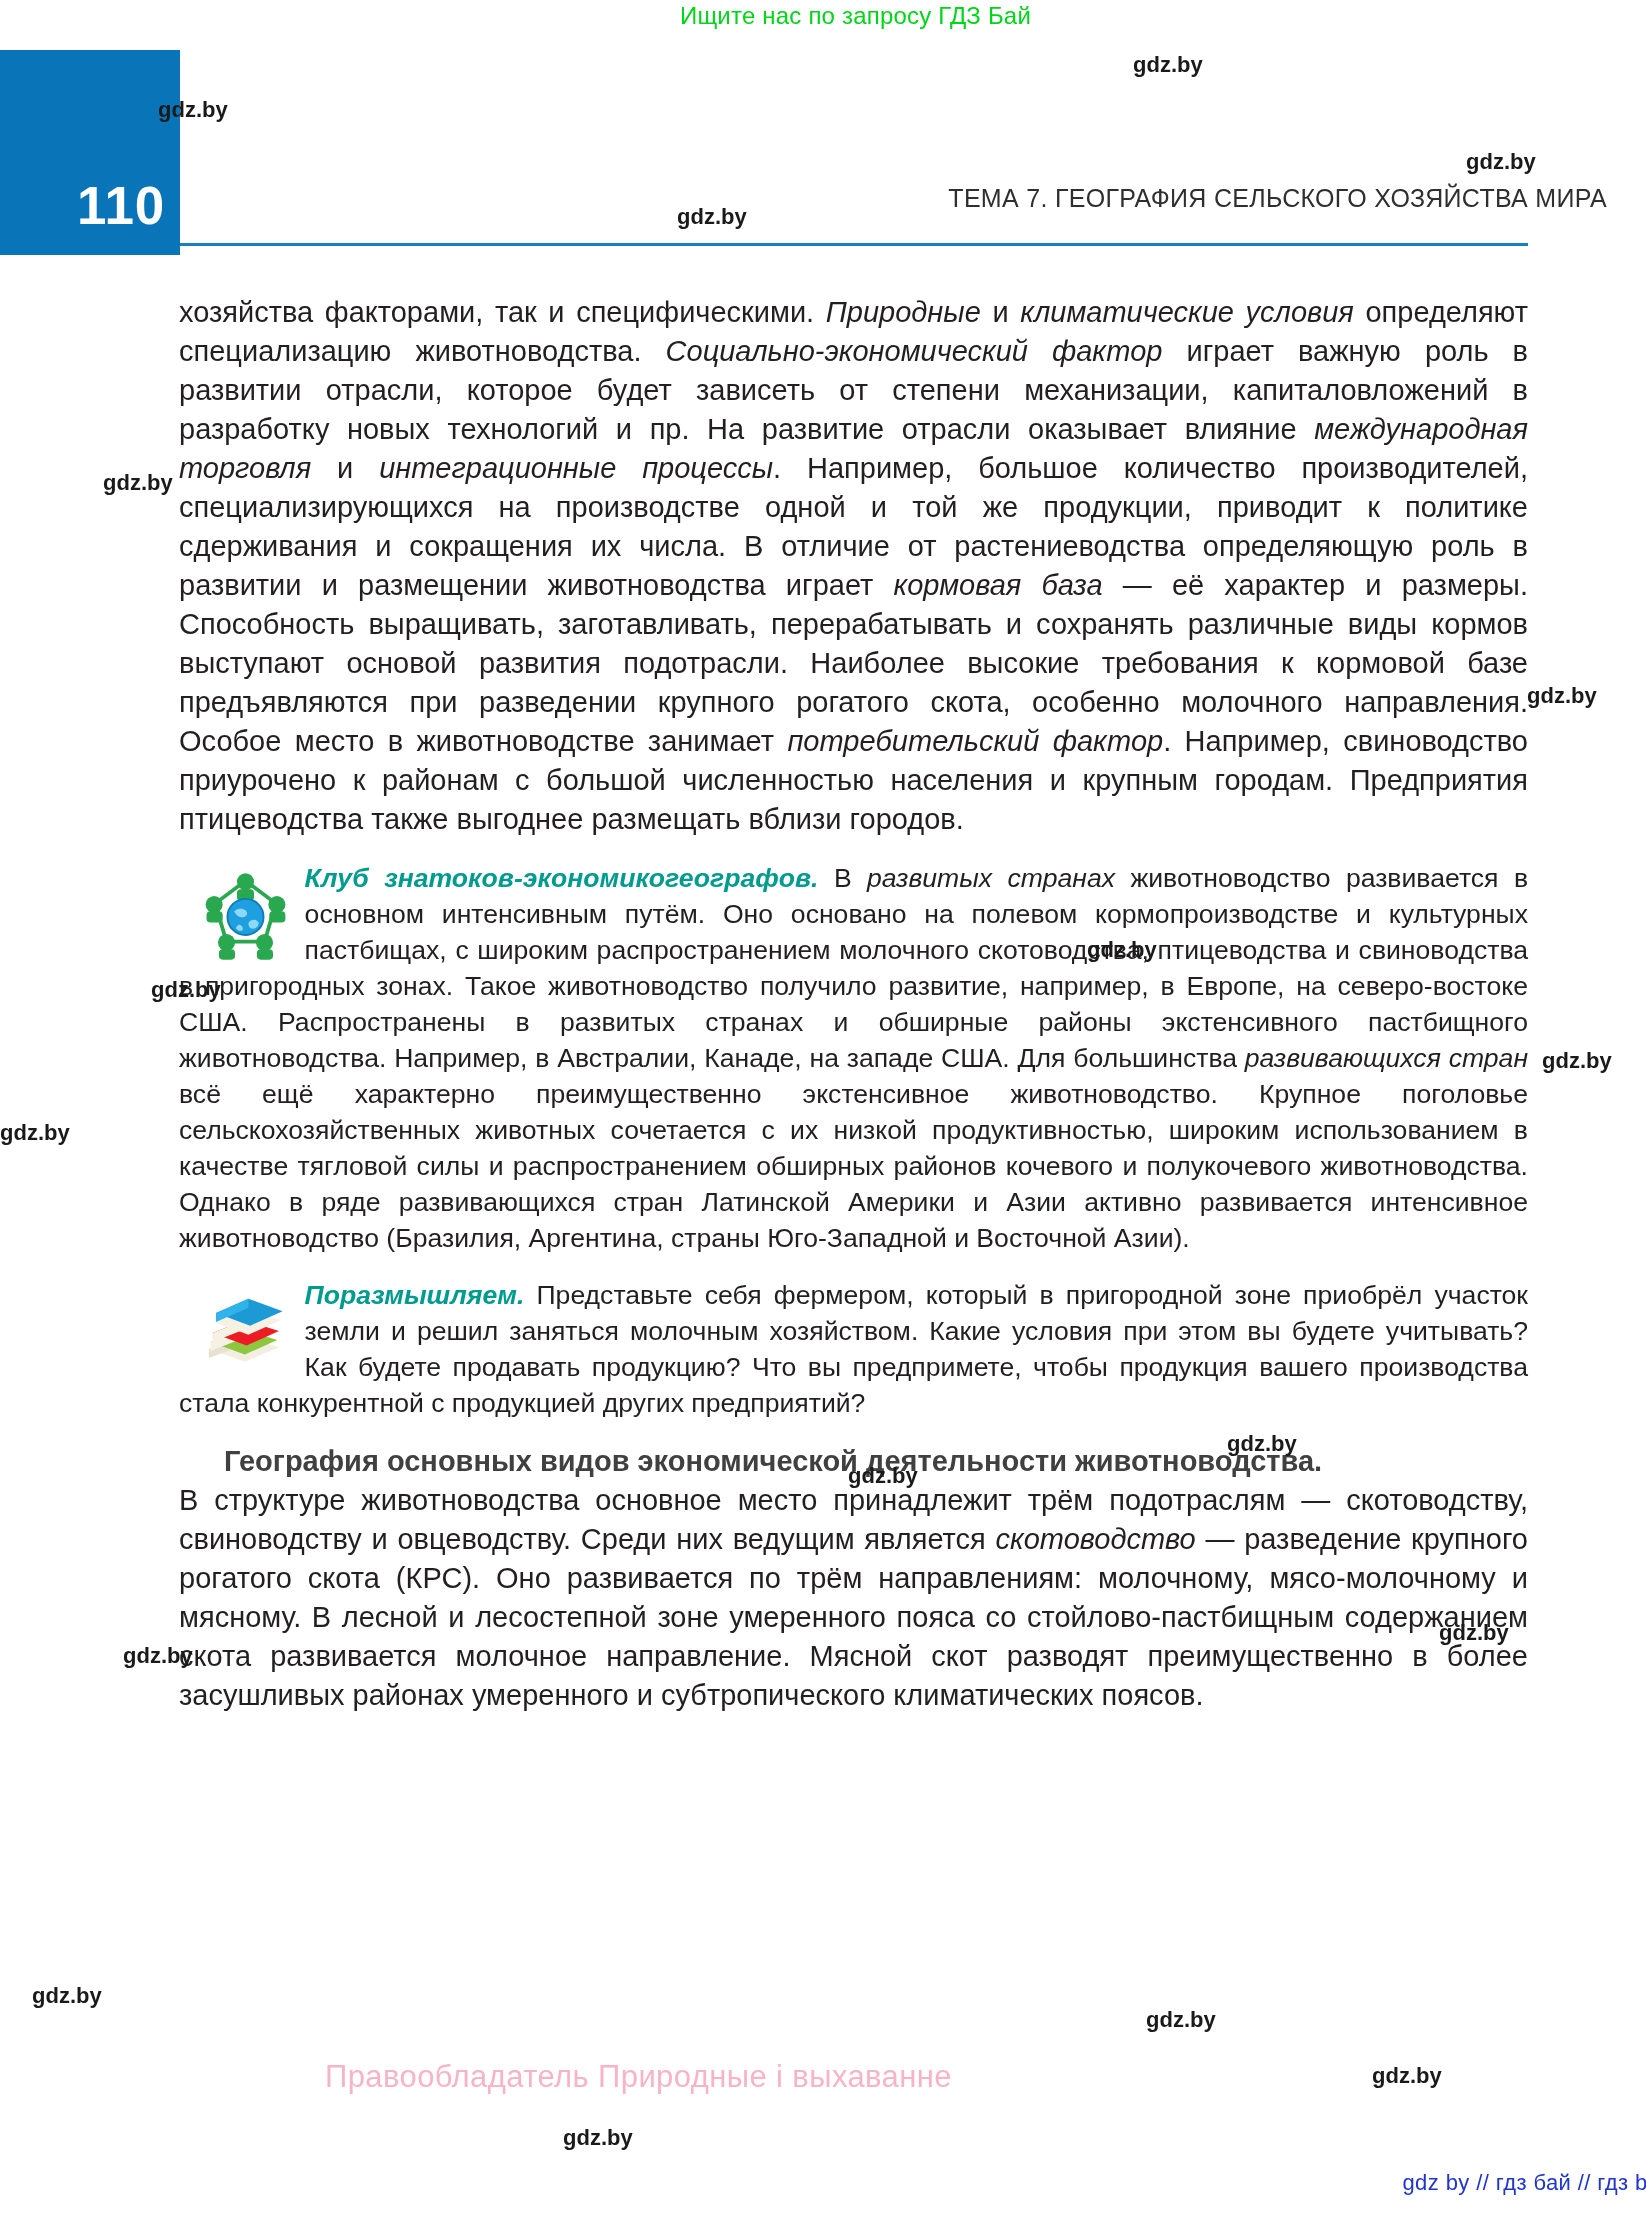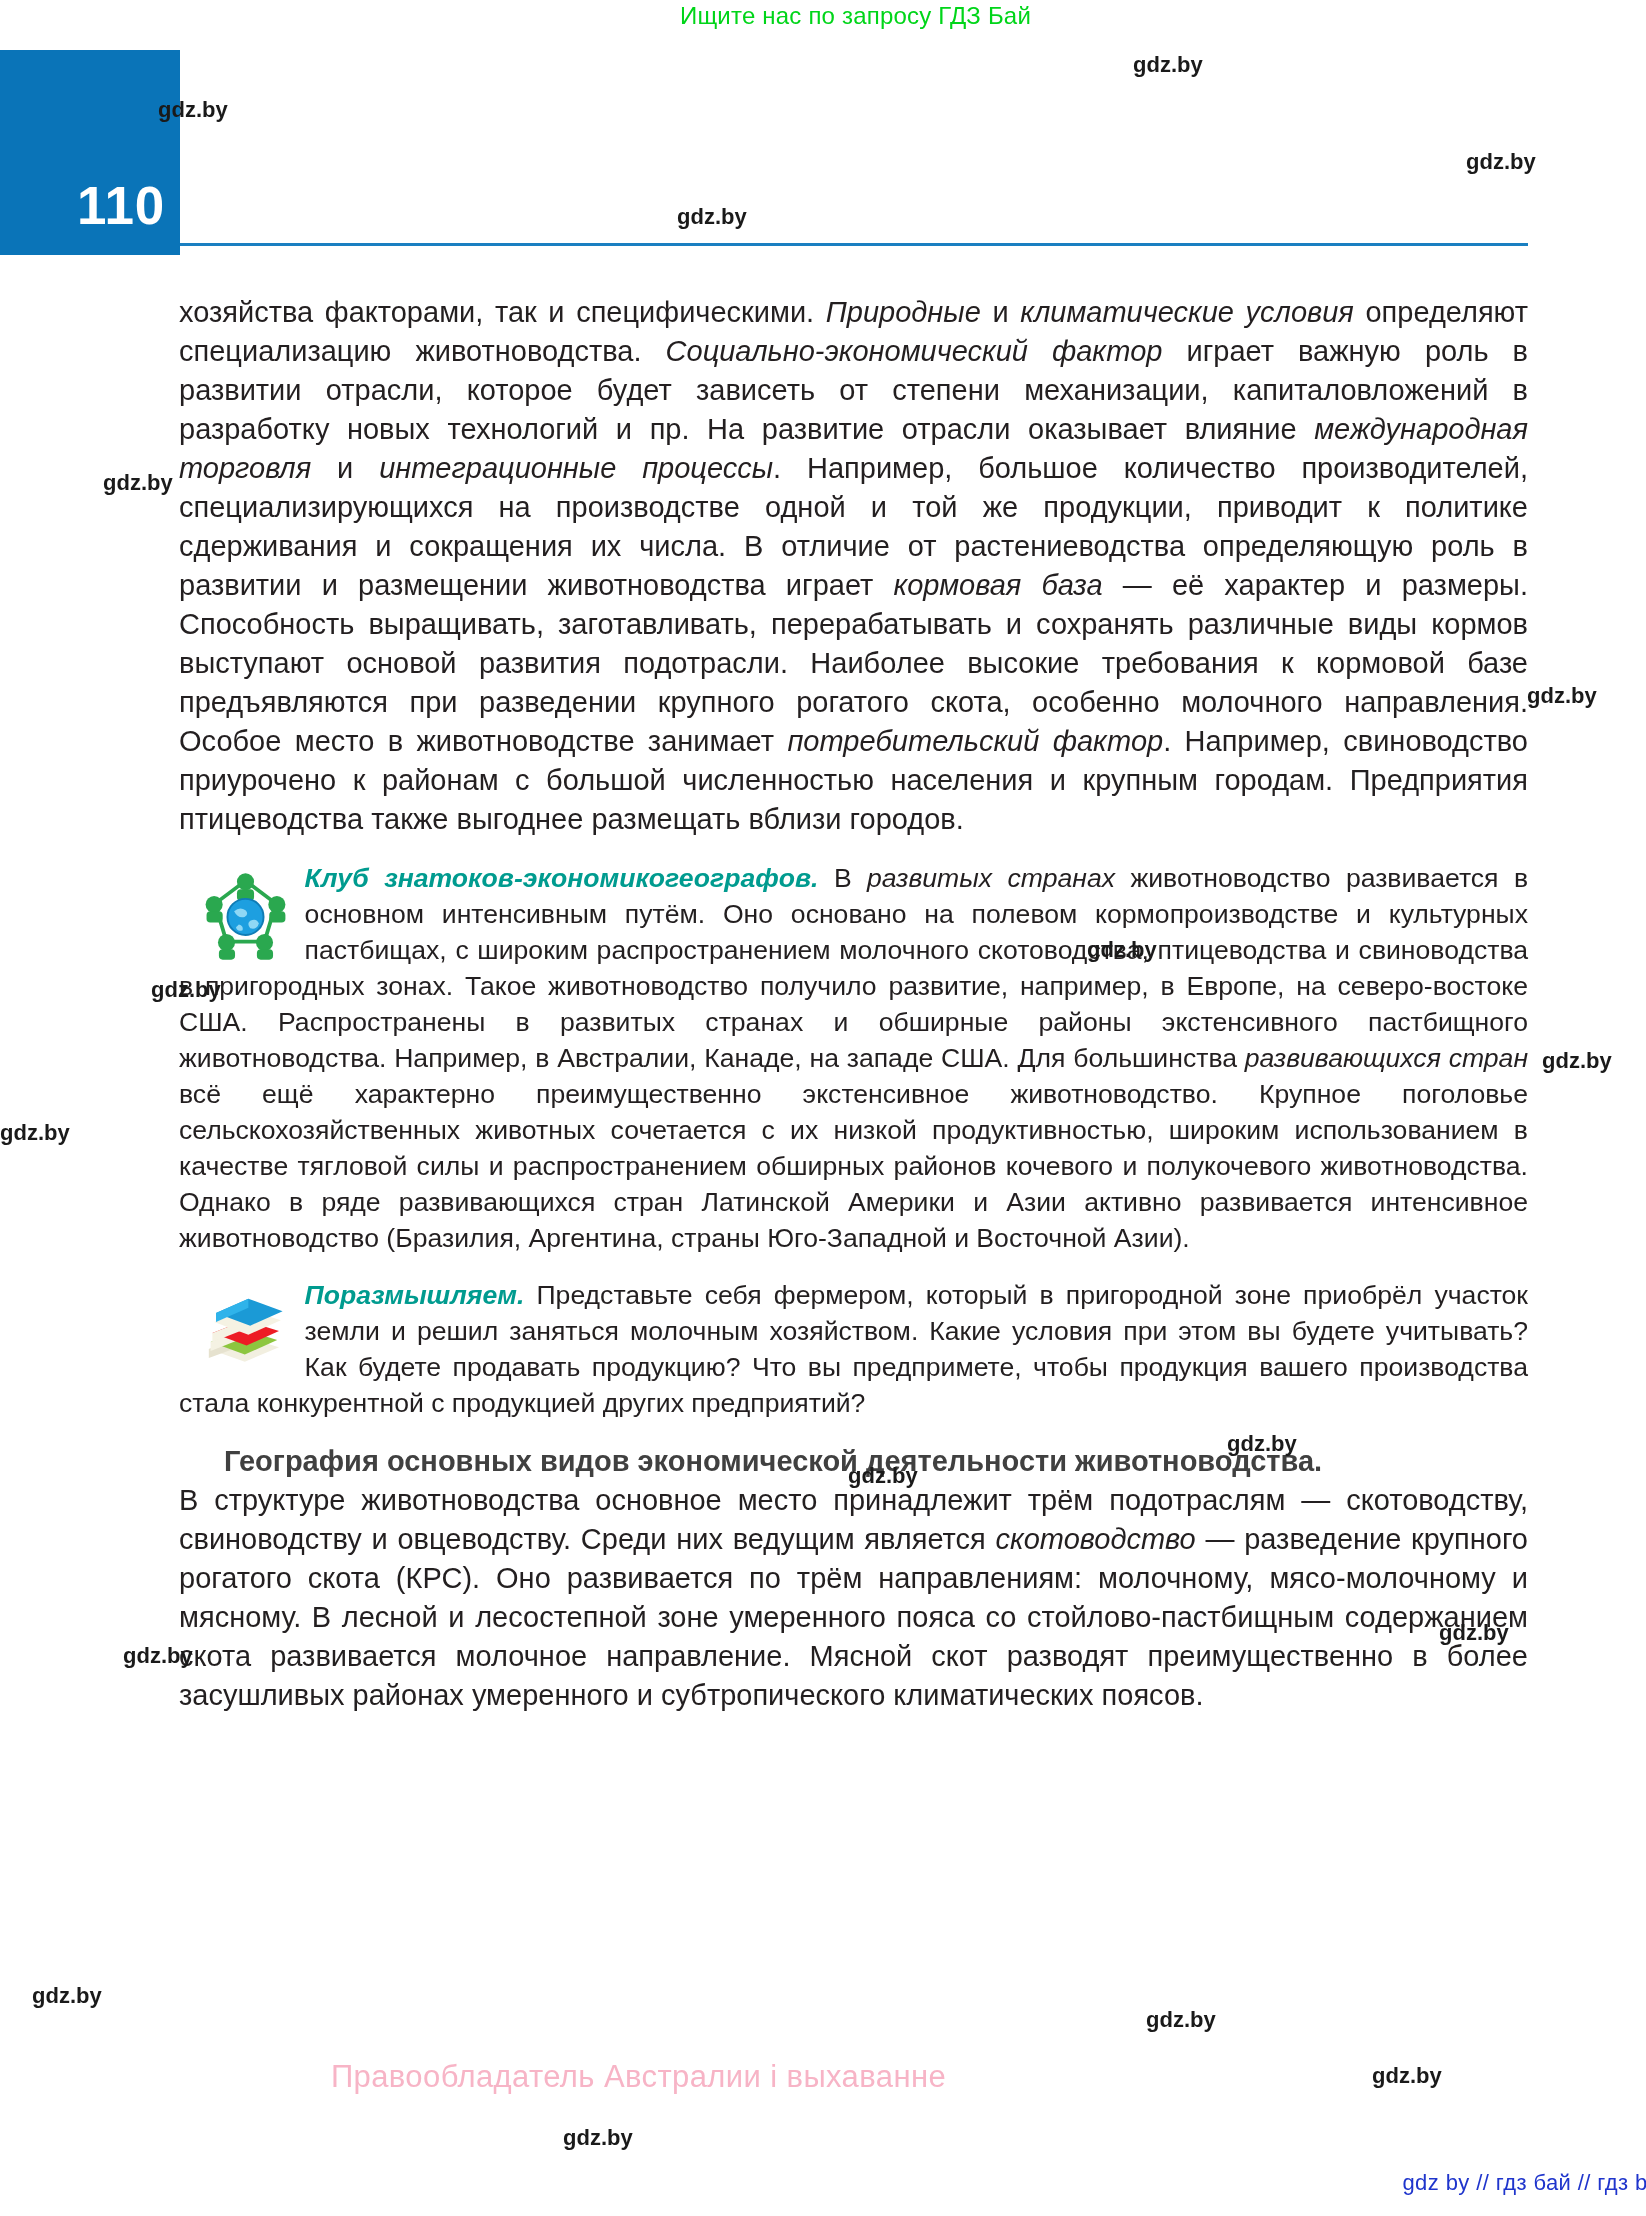--- a/index.html
+++ b/index.html
@@ -185,20 +185,21 @@
 </style>
 </head>
 <body>
 
 <div class="page">
 
   <div class="promo-banner">Ищите нас по запросу ГДЗ Бай</div>
 
   <div class="page-number-box"></div>
   <div class="page-number">110</div>
+  <div class="chapter-title">ТЕМА 7. ГЕОГРАФИЯ СЕЛЬСКОГО ХОЗЯЙСТВА МИРА</div>
   <div class="header-rule"></div>
 
   <div class="content">
 
     <p class="body first"><span>хозяйства факторами, так и специфическими. </span><span class="it">Природные</span><span> и </span><span class="it">климатические условия</span><span> определяют специализацию животноводства. </span><span class="it">Социально-экономический фактор</span><span> играет важную роль в развитии отрасли, которое будет зависеть от степени механизации, капиталовложений в разработку новых технологий и пр. На развитие отрасли оказывает влияние </span><span class="it">международная торговля</span><span> и </span><span class="it">интеграционные процессы</span><span>. Например, большое количество производителей, специализирующихся на производстве одной и той же продукции, приводит к политике сдерживания и сокращения их числа. В отличие от растениеводства определяющую роль в развитии и размещении животноводства играет </span><span class="it">кормовая база</span><span> — её характер и размеры. Способность выращивать, заготавливать, перерабатывать и сохранять различные виды кормов выступают основой развития подотрасли. Наиболее высокие требования к кормовой базе предъявляются при разведении крупного рогатого скота, особенно молочного направления. Особое место в животноводстве занимает </span><span class="it">потребительский фактор</span><span>. Например, свиноводство приурочено к районам с большой численностью населения и крупным городам. Предприятия птицеводства также выгоднее размещать вблизи городов.</span></p>
 
     <div class="note-block club">
       <span class="note-icon">
         <svg viewBox="0 0 100 100" width="95" height="106" aria-hidden="true">
           <g fill="none" stroke="#2aa84f" stroke-width="4">
@@ -247,21 +248,21 @@
       <p><span class="note-head">Поразмышляем.</span><span> Представьте себя фермером, который в пригородной зоне приобрёл участок земли и решил заняться молочным хозяйством. Какие условия при этом вы будете учитывать? Как будете продавать продукцию? Что вы предпримете, чтобы продукция вашего производства стала конкурентной с продукцией других предприятий?</span></p>
     </div>
 
     <p class="section-heading">География основных видов экономической деятельности животноводства.</p>
 
     <p class="body"><span>В структуре животноводства основное место принадлежит трём подотраслям — скотоводству, свиноводству и овцеводству. Среди них ведущим является </span><span class="it">скотоводство</span><span> — разведение крупного рогатого скота (КРС). Оно развивается по трём направлениям: молочному, мясо-молочному и мясному. В лесной и лесостепной зоне умеренного пояса со стойлово-пастбищным содержанием скота развивается молочное направление. Мясной скот разводят преимущественно в более засушливых районах умеренного и субтропического климатических поясов.</span></p>
 
   </div>
 
   <div class="copyright">
-    <span>Правообладатель Австралии і выхаванне</span>
+    <span>Правообладатель Природные і выхаванне</span>
   </div>
 
   <div class="footer-links">
     <span>gdz by  //  гдз бай  //  гдз by</span>
   </div>
 
   <div id="watermark-layer">
       <div class="wm" style="left: 1133px; top: 52px;">gdz.by</div>
       <div class="wm" style="left: 158px; top: 97px;">gdz.by</div>
       <div class="wm" style="left: 1466px; top: 149px;">gdz.by</div>

